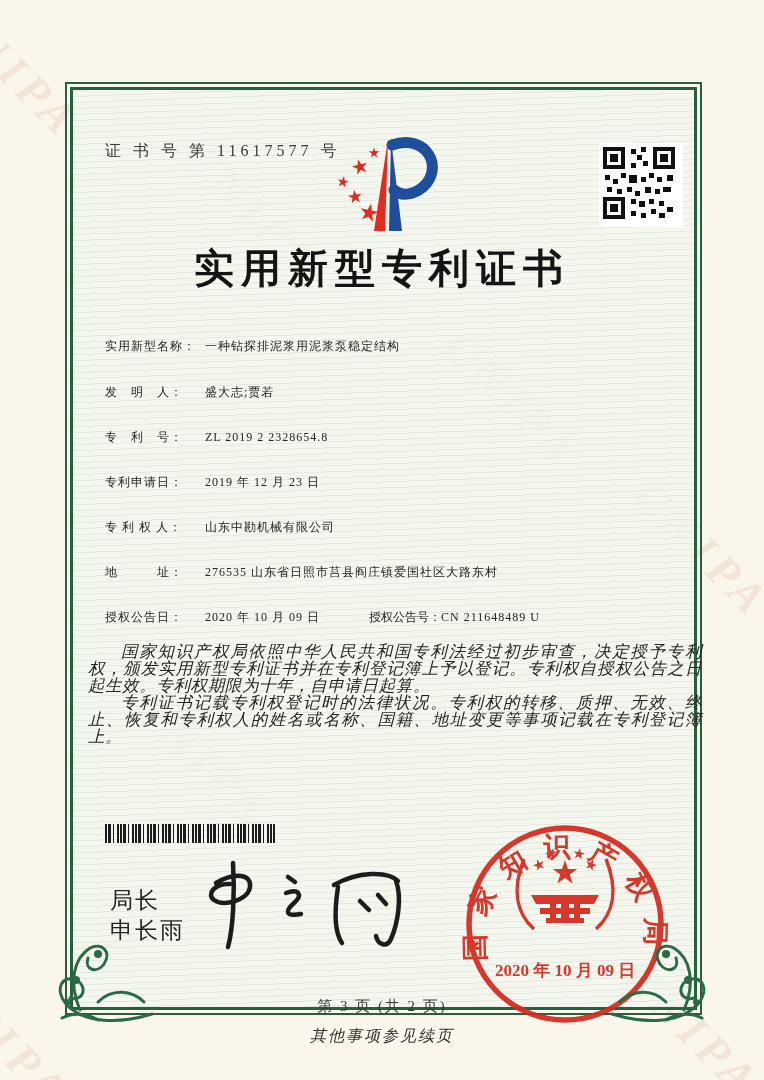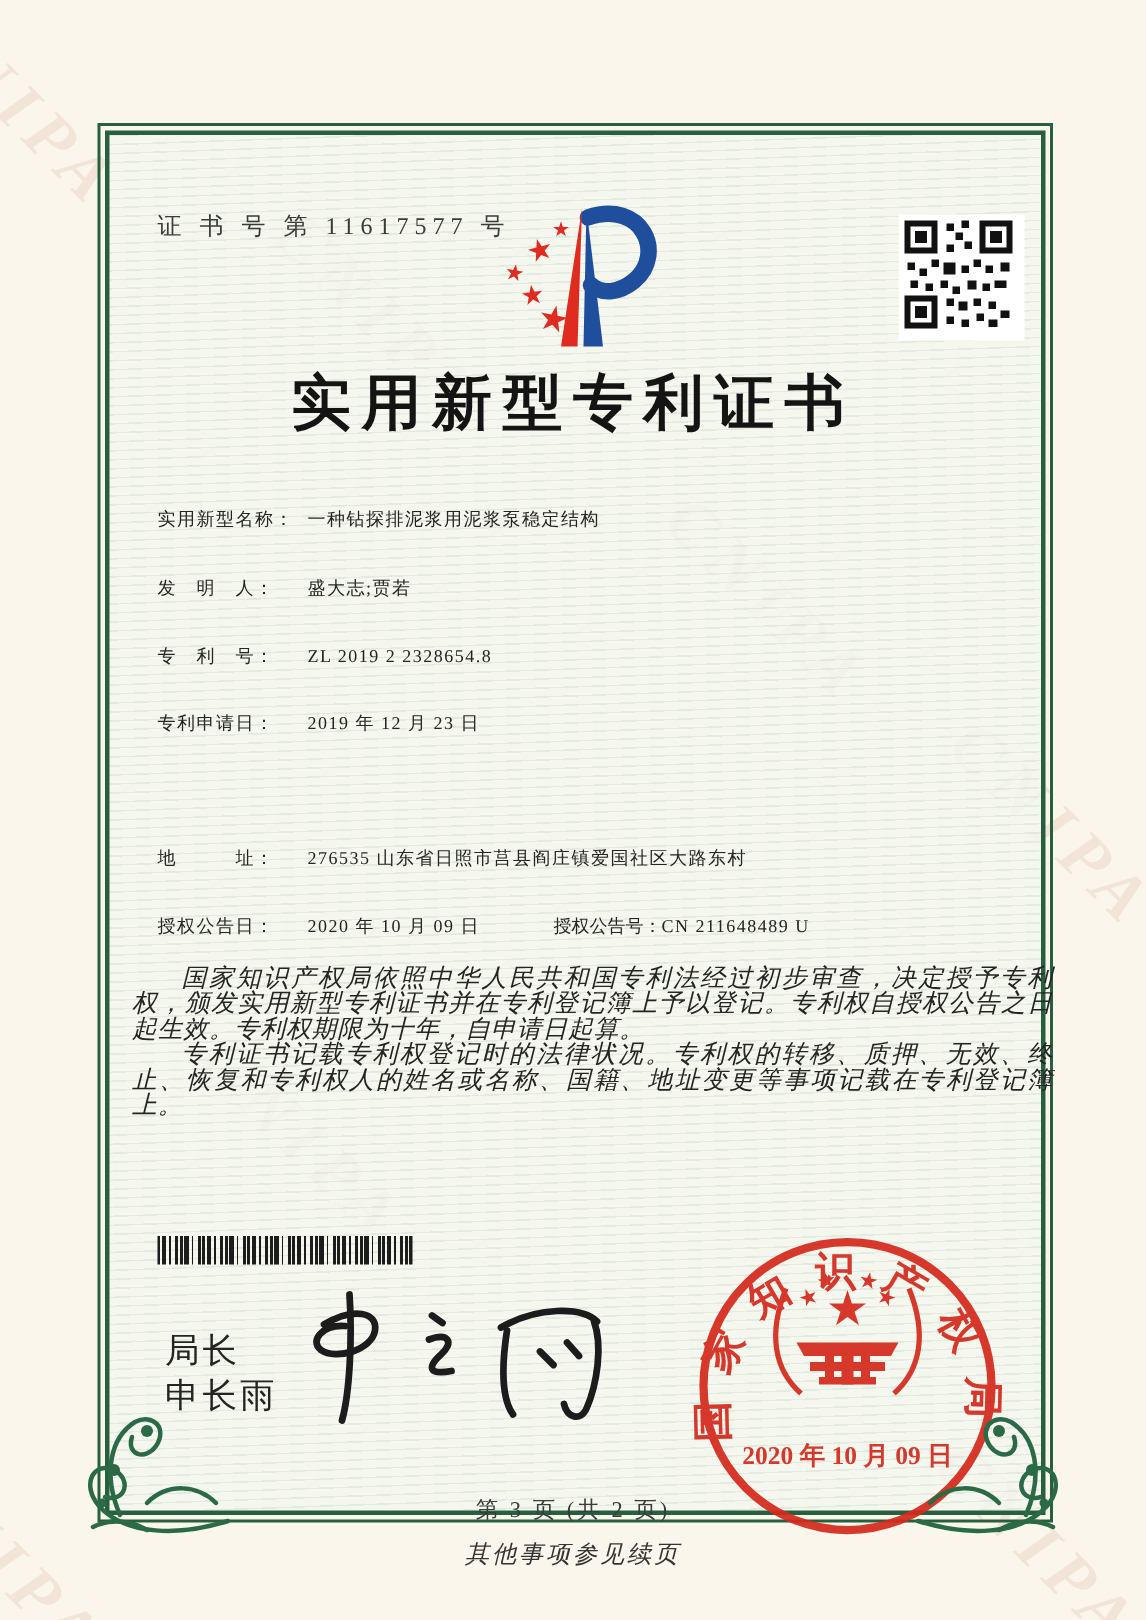--- a/index.html
+++ b/index.html
@@ -207,20 +207,23 @@
     </div>
     <div class="row r2">
       <span class="lbl">发　明　人：</span><span class="val">盛大志;贾若</span>
     </div>
     <div class="row r3">
       <span class="lbl">专　利　号：</span><span class="val">ZL 2019 2 2328654.8</span>
     </div>
     <div class="row r4">
       <span class="lbl">专利申请日：</span><span class="val">2019 年 12 月 23 日</span>
     </div>
+    <div class="row r5">
+      <span class="lbl">专 利 权 人：</span><span class="val">山东中勘机械有限公司</span>
+    </div>
     <div class="row r6">
       <span class="lbl">地　　　址：</span><span class="val">276535  山东省日照市莒县阎庄镇爱国社区大路东村</span>
     </div>
     <div class="row r7">
       <span>
         <span class="lbl">授权公告日：</span><span class="val">2020 年 10 月 09 日</span>
       </span>
       <span class="pair2">
         <span>授权公告号：</span><span class="val">CN 211648489 U</span>
       </span>

